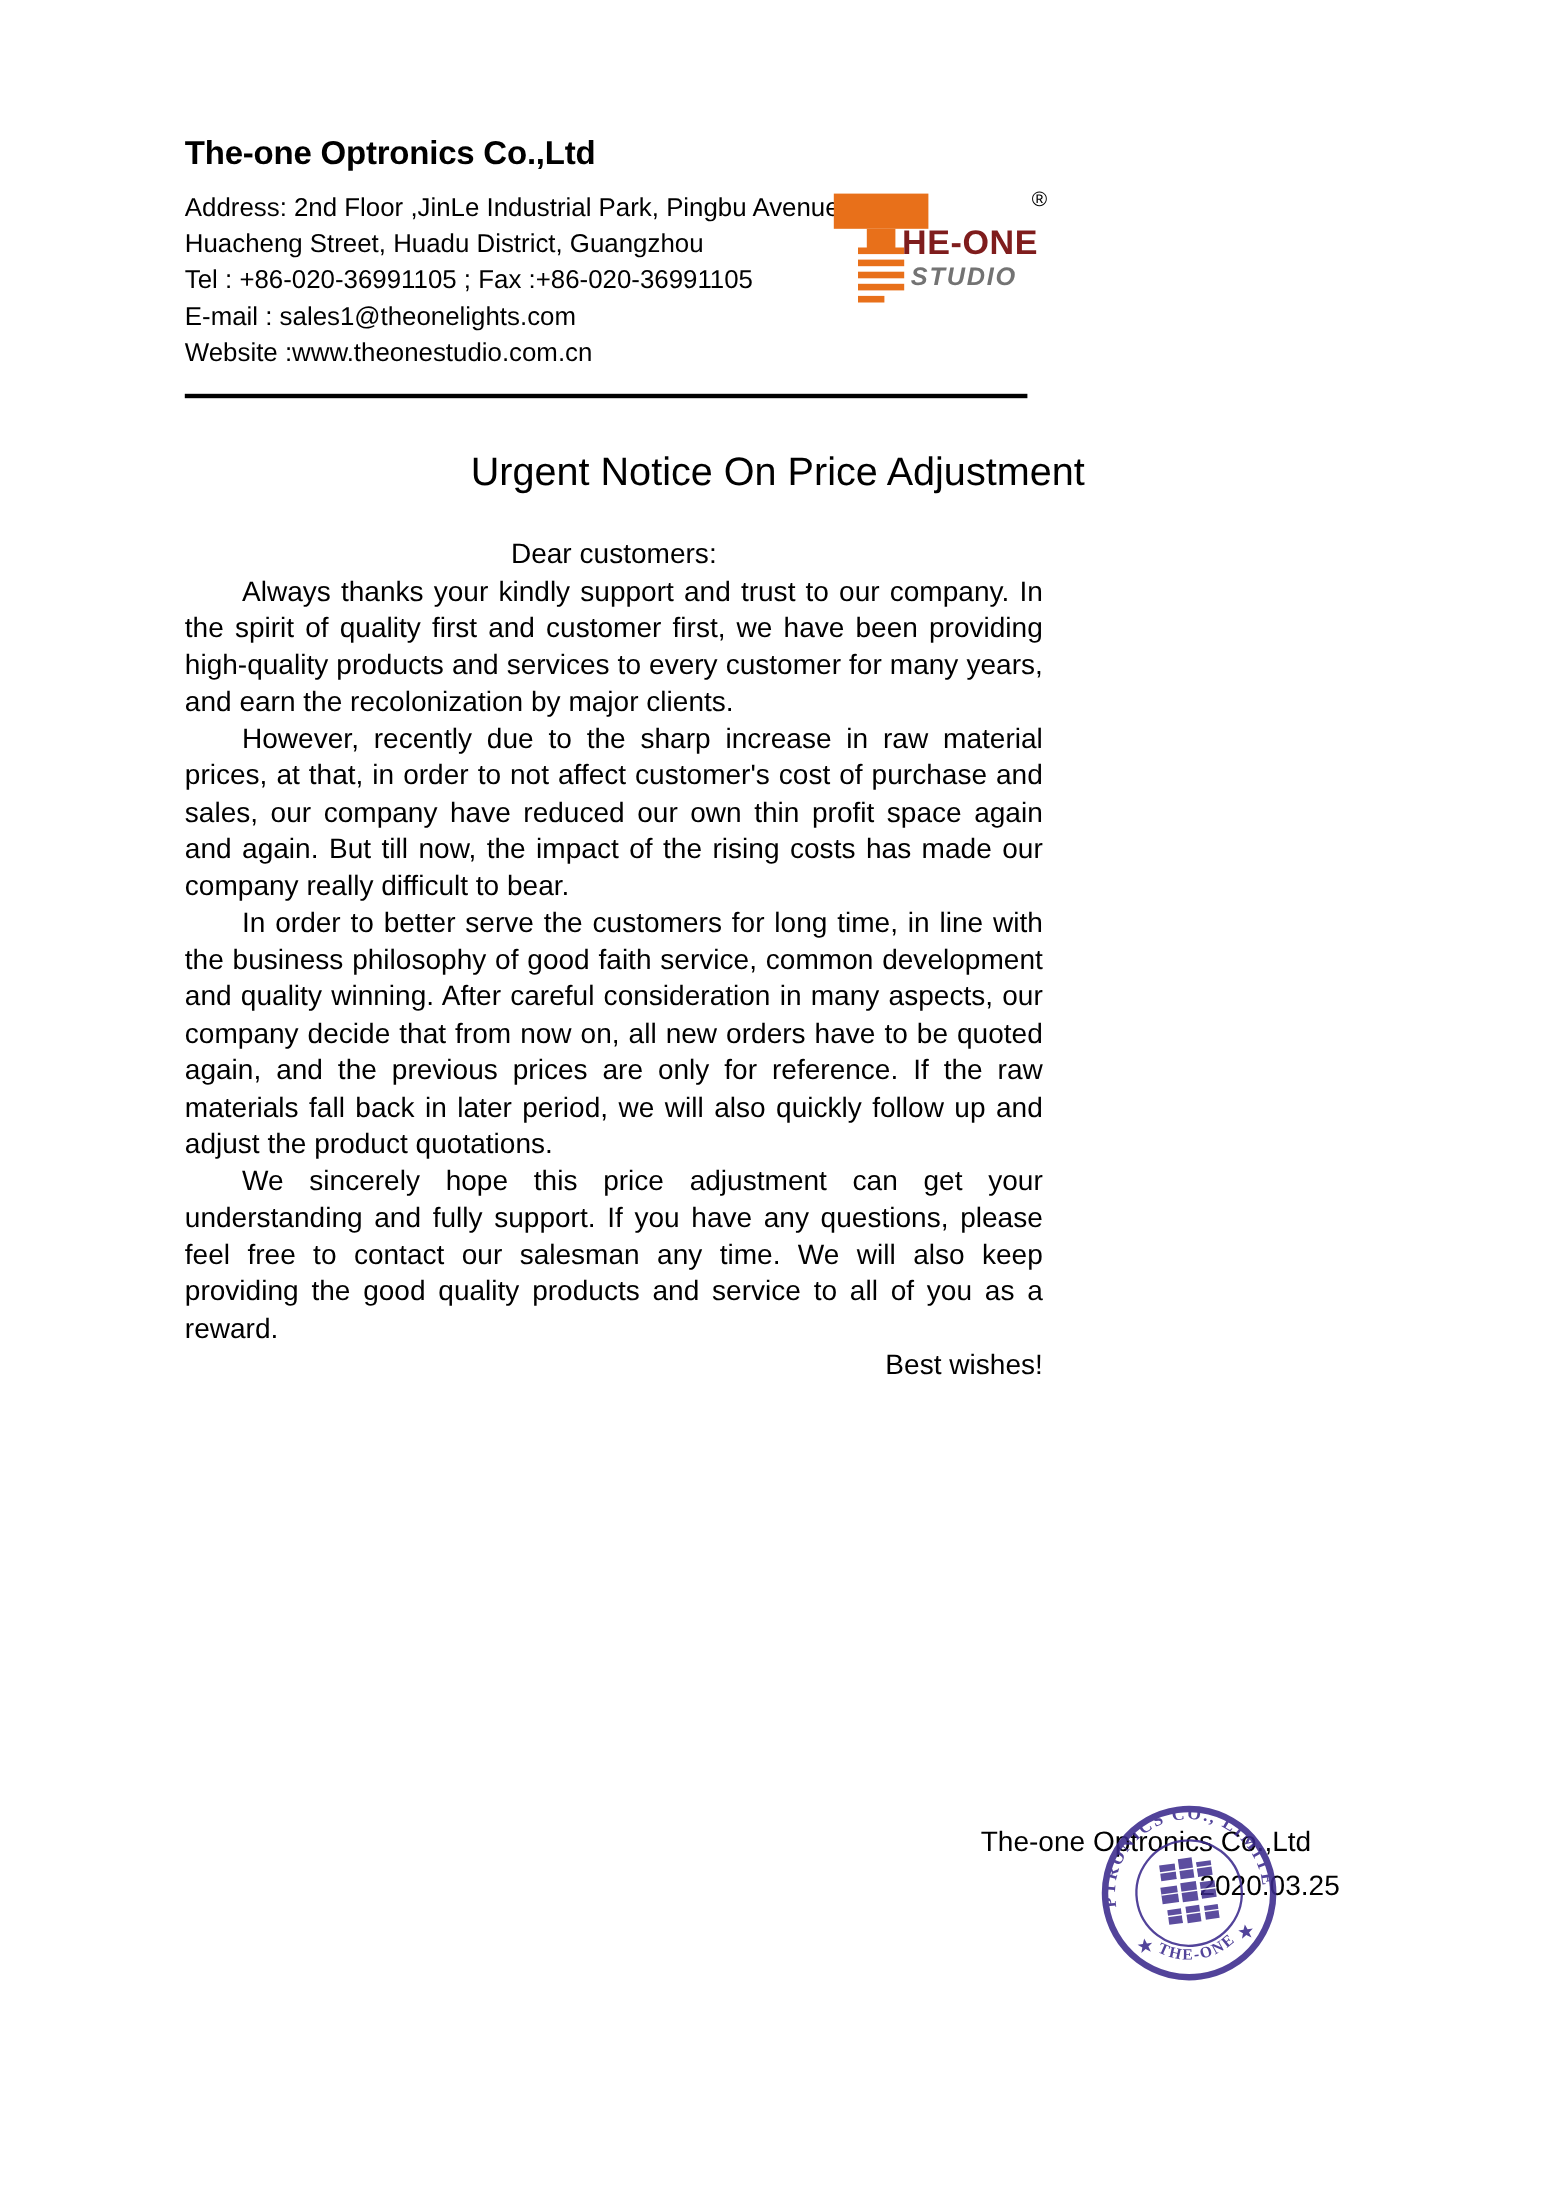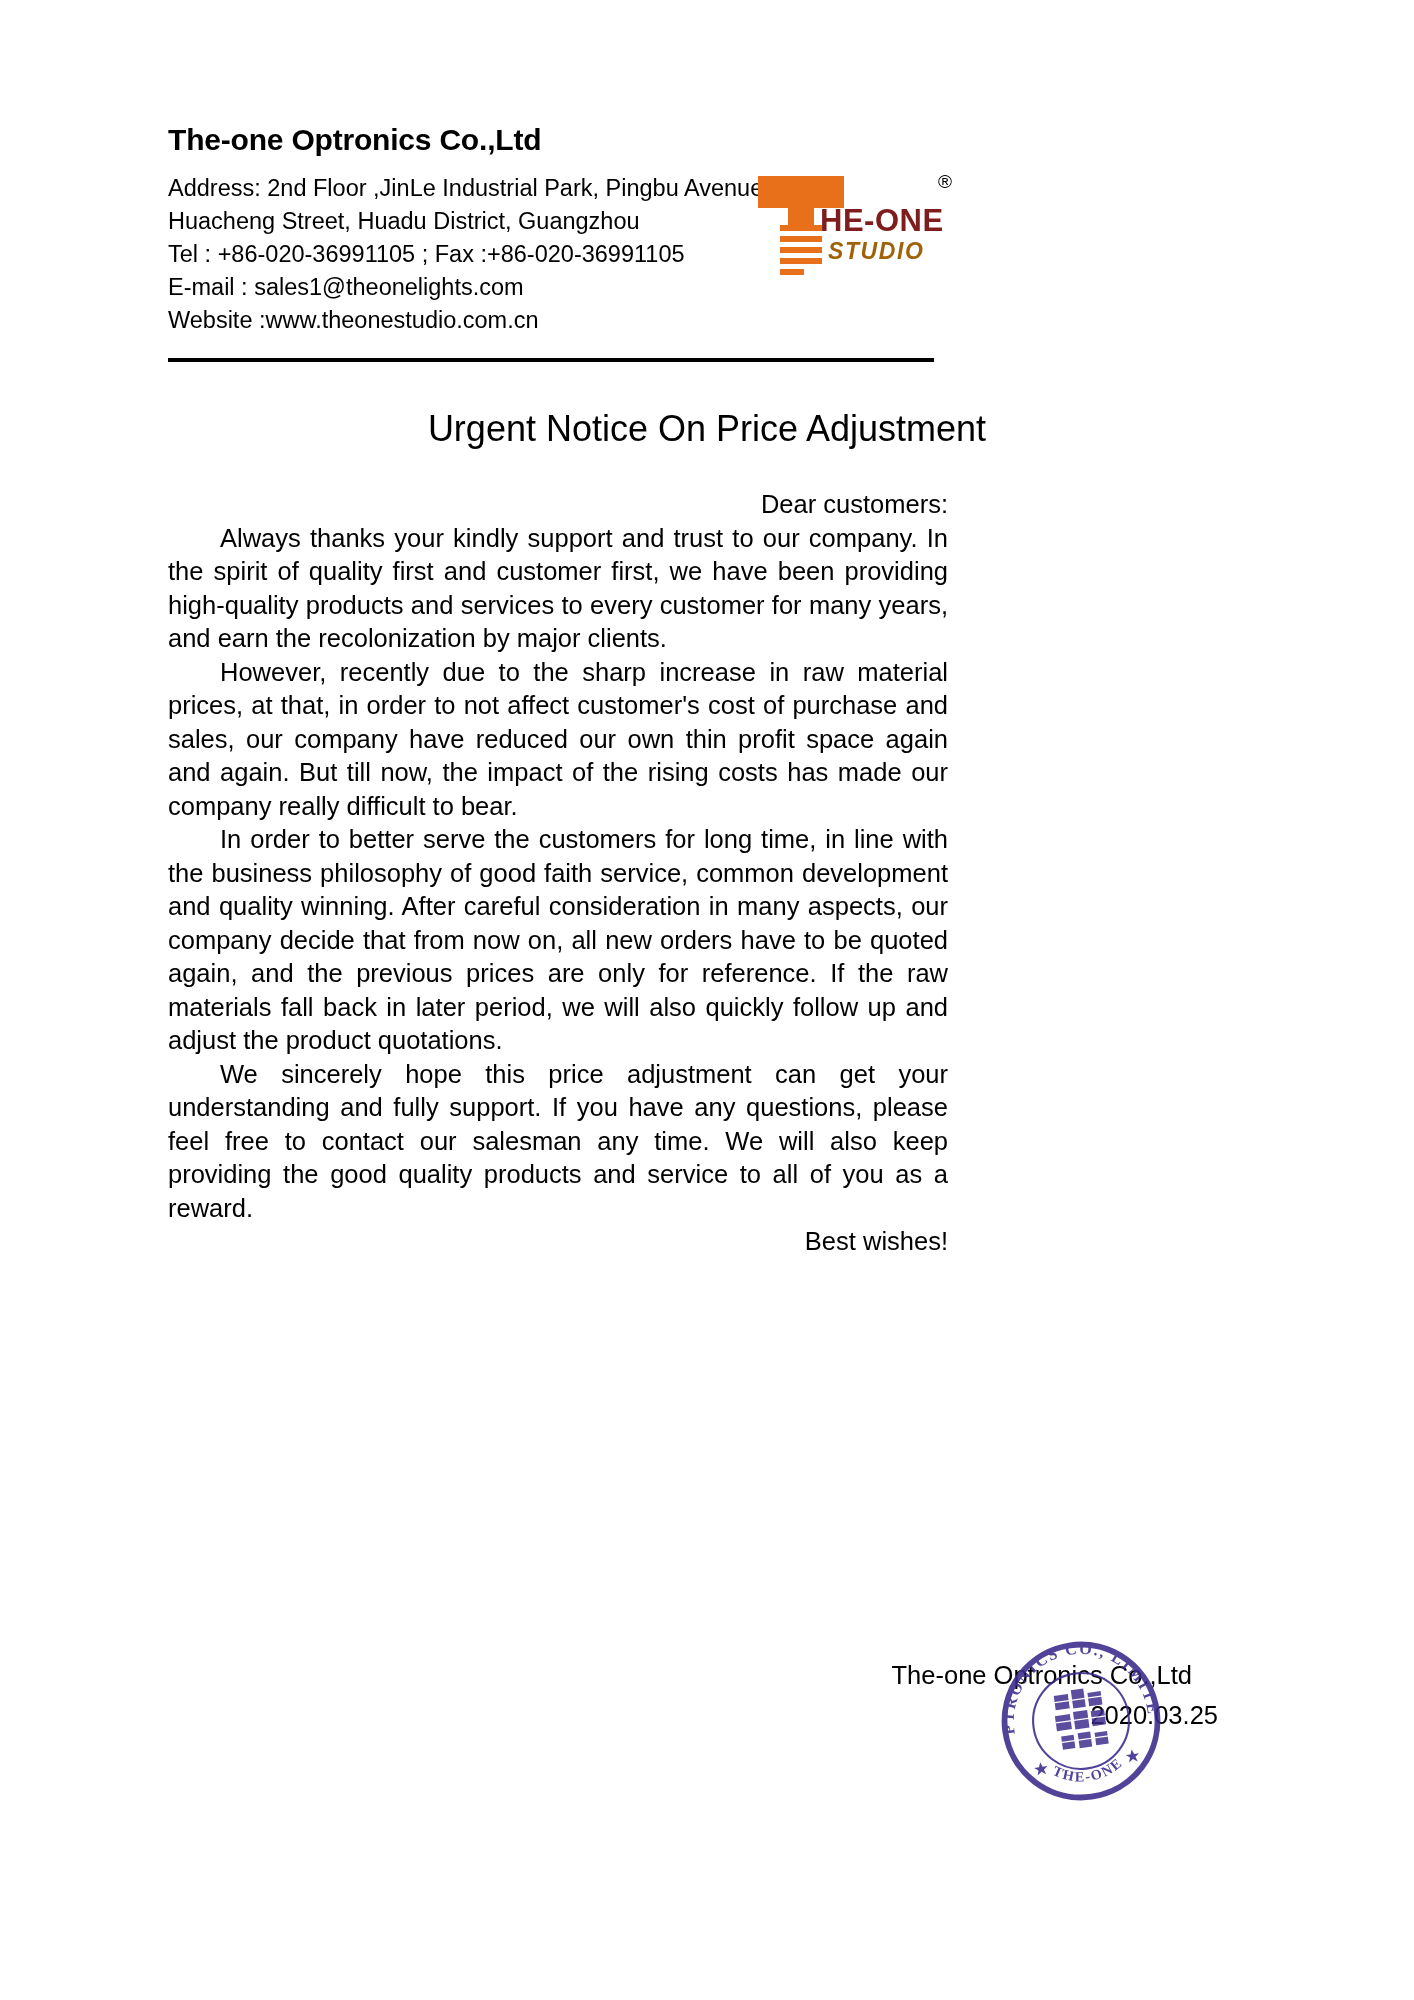--- a/index.html
+++ b/index.html
@@ -96,21 +96,21 @@
   }
   .logo-studio {
     position: absolute;
     left: 76px;
     top: 72px;
     font-size: 23px;
     font-weight: bold;
     font-style: italic;
     letter-spacing: 1.6px;
     line-height: 1;
-    color: #a16207;
+    color: #737373;
   }
   .logo-reg {
     position: absolute;
     left: 186px;
     top: 4px;
     font-size: 19px;
     line-height: 1;
     color: #000000;
   }
 
@@ -142,21 +142,21 @@
     left: 168px;
     top: 488px;
     width: 780px;
     font-size: 25.5px;
     line-height: 33.5px;
     text-align: justify;
     text-justify: inter-word;
   }
   .salutation {
     margin: 0 0 0 0;
-    text-align: right;
+    text-align: center;
   }
   .para {
     margin: 0;
     text-indent: 52px;
   }
   .para-last {
     margin: 0;
     text-indent: 52px;
     text-align: right;
   }

